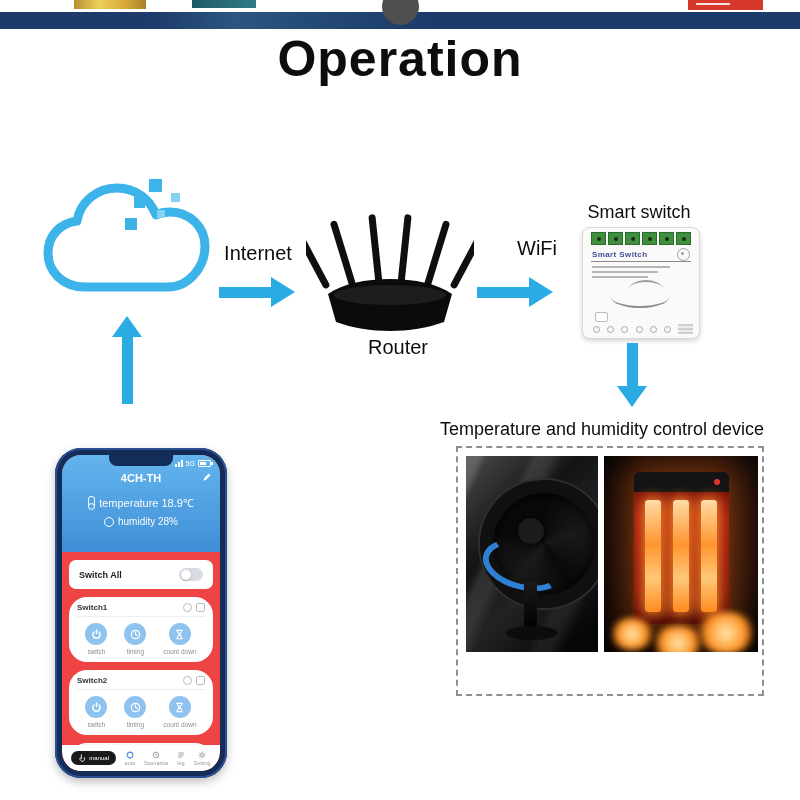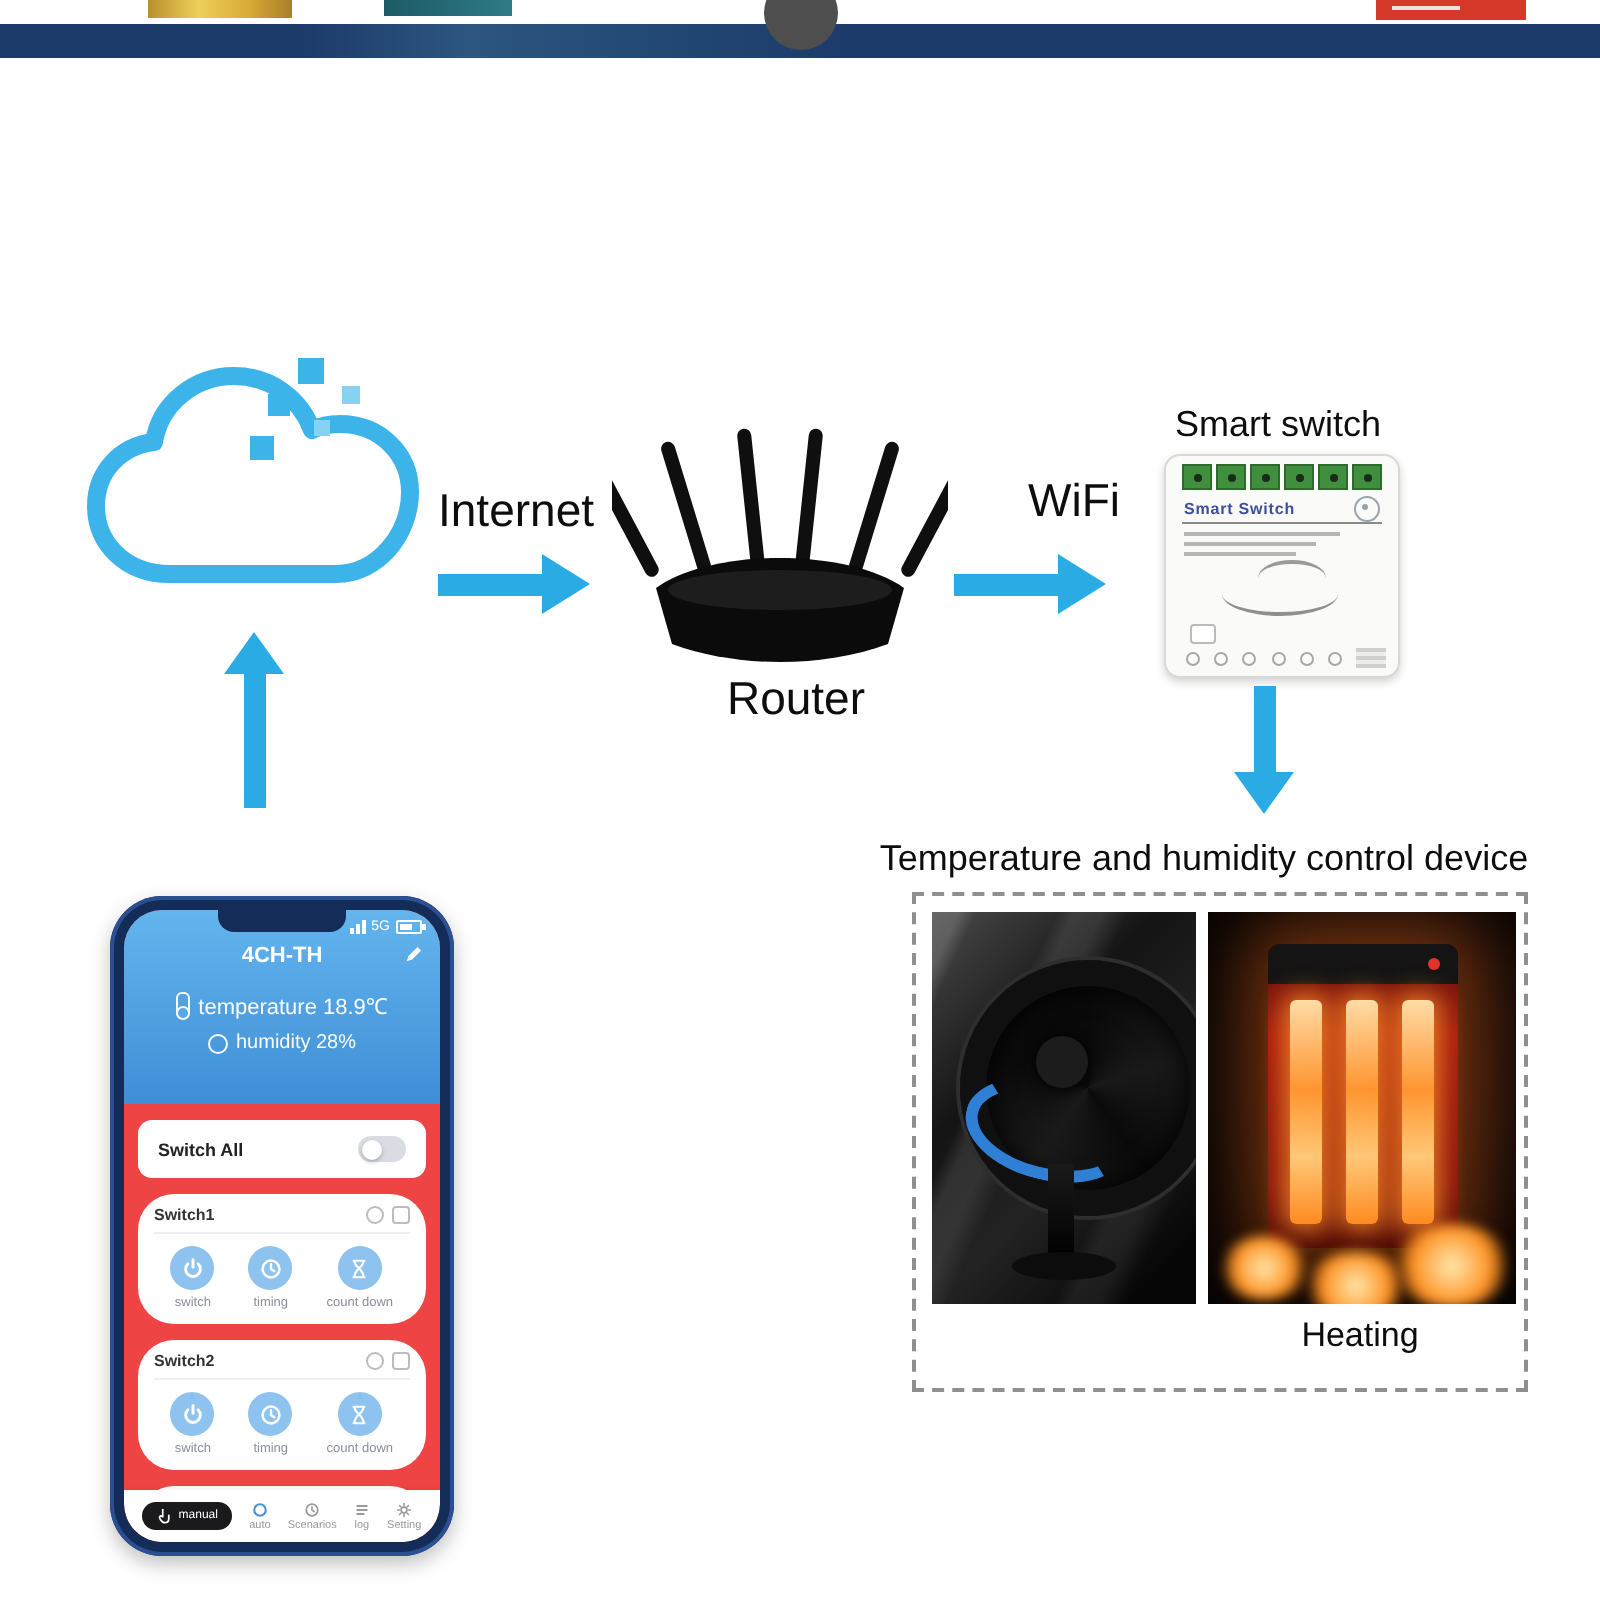--- a/index.html
+++ b/index.html
@@ -42,21 +42,21 @@
   .arrow-right .head{width:0;height:0;border-top:15px solid transparent;
     border-bottom:15px solid transparent;border-left:24px solid var(--blue);}
   .arrow-vert{display:flex;flex-direction:column;align-items:center;}
   .arrow-vert .vshaft{width:11px;background:var(--blue);}
   .arrow-vert .head-up{width:0;height:0;border-left:15px solid transparent;
     border-right:15px solid transparent;border-bottom:21px solid var(--blue);}
   .arrow-vert .head-down{width:0;height:0;border-left:15px solid transparent;
     border-right:15px solid transparent;border-top:21px solid var(--blue);}
 
   
-  .flow-label{font-size:23px;color:#0d0d0d;text-align:center;}
+  .flow-label{font-size:20px;color:#0d0d0d;text-align:center;}
   .lbl-internet{left:216px;top:242px;width:84px;}
   .lbl-router{left:356px;top:336px;width:84px;}
   .lbl-wifi{left:504px;top:237px;width:66px;}
   .lbl-smart{left:566px;top:202px;width:146px;font-size:18px;}
   .lbl-conn{left:14px;top:402px;font-size:25px;font-weight:bold;letter-spacing:.5px;}
   .lbl-control{left:412px;top:419px;width:380px;text-align:center;font-size:18px;}
 
   
   .router-wrap{left:306px;top:198px;width:168px;height:138px;}
 
@@ -191,20 +191,21 @@
 <body>
 
 <div id="canvas">
 
   <div class="abs thumb-yellow"></div>
   <div class="abs thumb-teal"></div>
   <div class="abs thumb-red"></div>
   <div class="abs navy-bar"></div>
   <div class="abs gray-dot"></div>
 
+  <div class="abs page-title">Operation</div>
 
   <div class="abs cloud-wrap">
     <svg width="180" height="130" viewBox="0 0 180 130">
       <path d="M45 112 C22 112 8 96 8 78 C8 61 20 48 37 46 C40 27 57 13 77 13
                C95 13 110 24 116 40 C120 38 125 37 130 37 C150 37 165 52 165 71
                C165 92 149 112 128 112 L45 112 Z" fill="#ffffff" stroke="#3CB4E9" stroke-width="9" stroke-linejoin="round"></path>
     </svg>
   </div>
   <div class="abs pix" style="left:149px;top:179px;width:13px;height:13px;"></div>
   <div class="abs pix light" style="left:171px;top:193px;width:9px;height:9px;"></div>
@@ -292,21 +293,20 @@
       <div class="heat-body">
         <div class="heat-cap"></div>
         <div class="glow-bar gb1"></div>
         <div class="glow-bar gb2"></div>
         <div class="glow-bar gb3"></div>
       </div>
       <div class="flame fl1"></div>
       <div class="flame fl2"></div>
       <div class="flame fl3"></div>
     </div>
-    <div class="img-caption cap-heat">Heating</div>
   </div>
 
   <div class="abs phone">
     <div class="screen">
       <div class="notch"></div>
 
       <div class="app-top">
         <div class="statusbar">
           <span class="sigbars">
             <i style="height:3px"></i>

